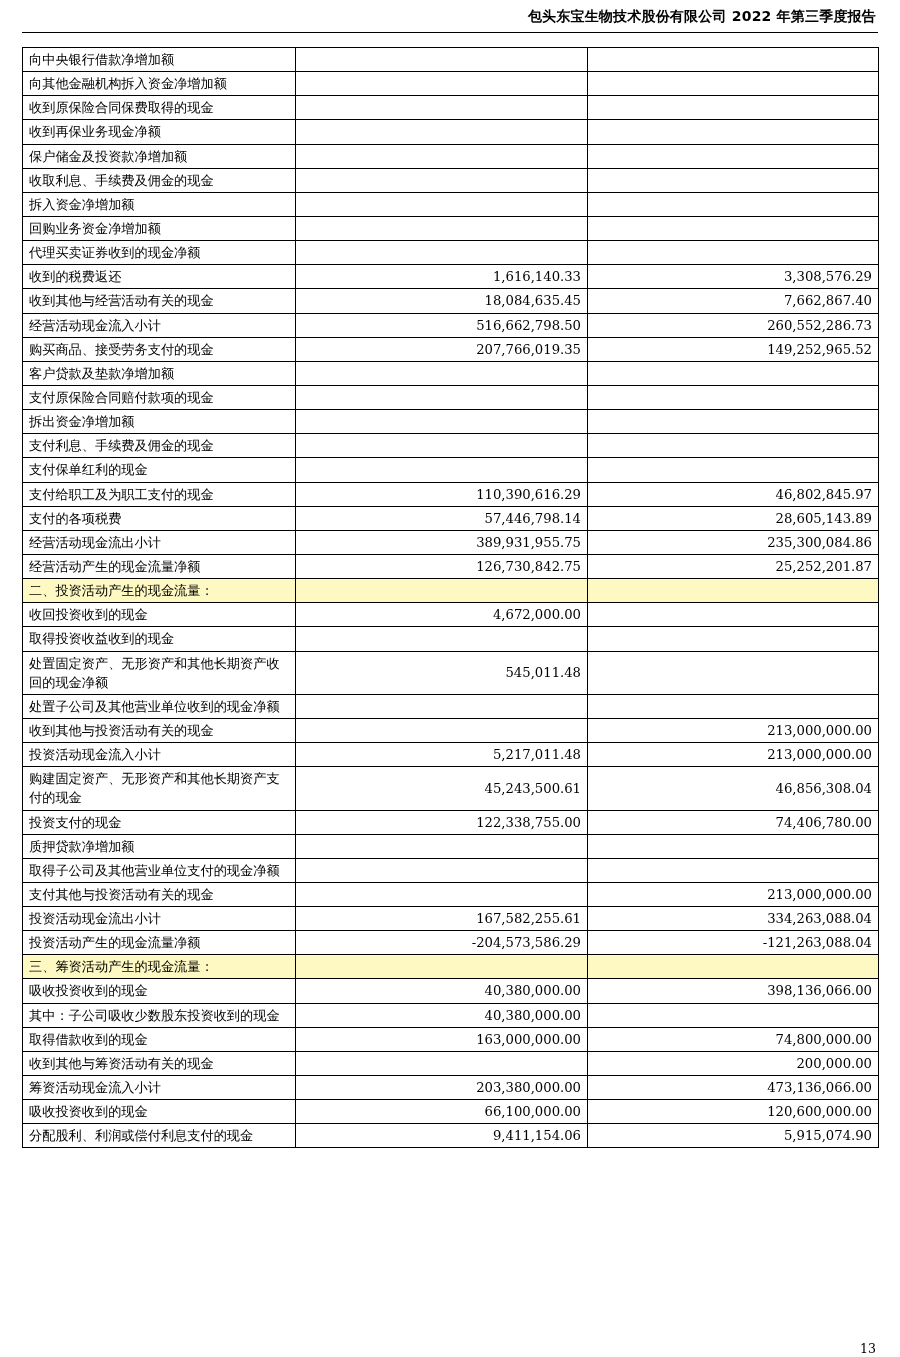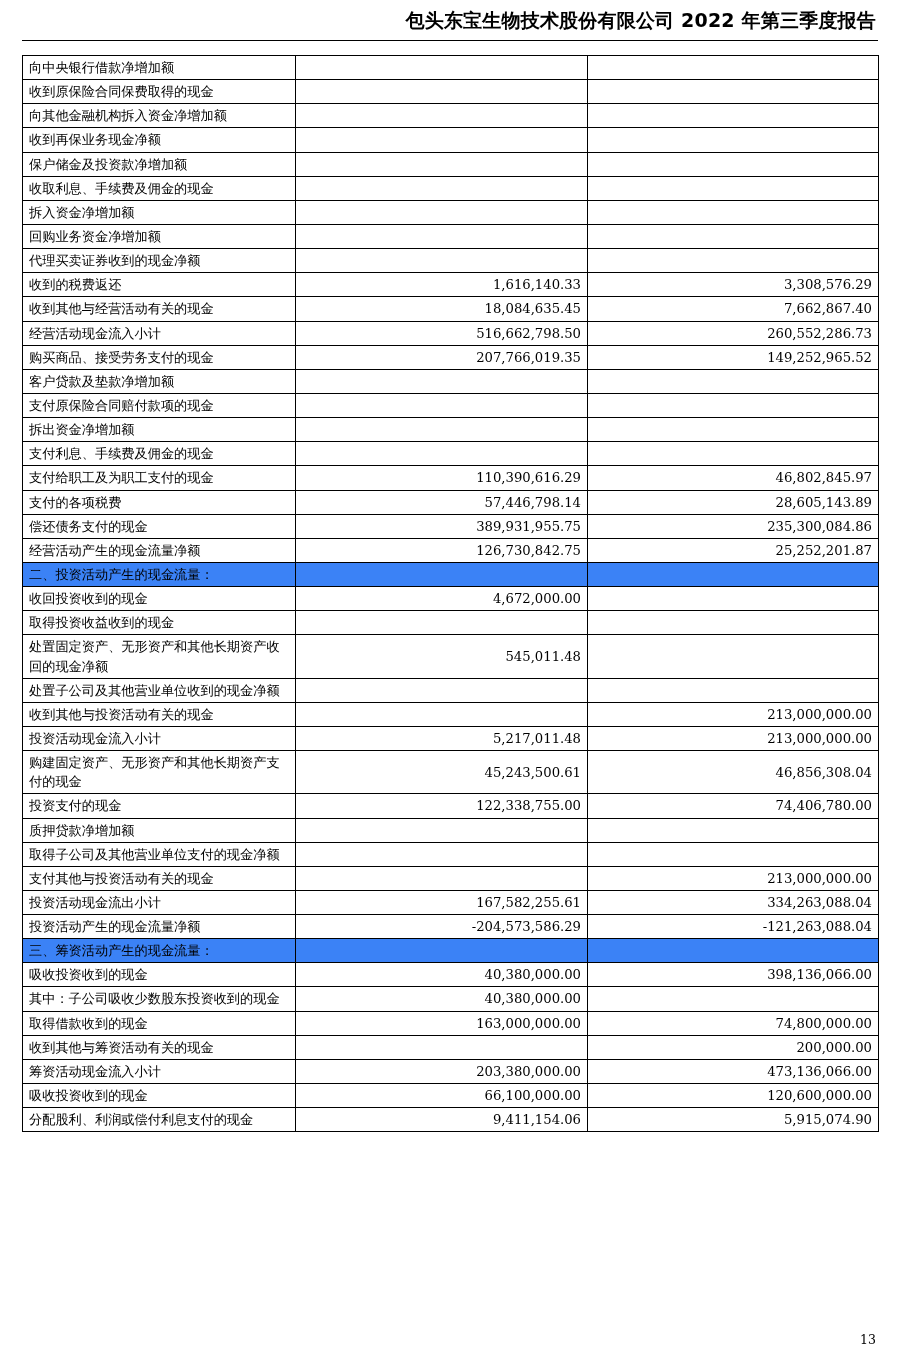--- a/index.html
+++ b/index.html
@@ -16,21 +16,21 @@
   }
   .page {
     position: relative;
     width: 900px;
     height: 1357px;
     box-sizing: border-box;
     padding: 0 22px;
   }
   .header {
     text-align: right;
-    font-size: 19px;
+    font-size: 14px;
     font-weight: bold;
     padding-top: 8px;
     padding-right: 2px;
     letter-spacing: 0.2px;
     color: #000;
   }
   .header-rule {
     border-bottom: 1.2px solid #000;
     margin-top: 6px;
     margin-bottom: 14px;
@@ -56,30 +56,30 @@
     text-align: left;
     white-space: normal;
   }
   td.num {
     text-align: right;
     padding-right: 8px;
     font-family: "DejaVu Serif", "Liberation Serif", serif;
     font-size: 13.2px;
   }
   td.shaded {
-    background: #3b82f6;
+    background: #fef9c3;
   }
   .ind0 { padding-left: 4px; }
   .ind1 { padding-left: 14px; margin-left: 32px; }
   .ind3 { padding-left: 54px; margin-left: 10px; }
   .tall { height: 42px; }
   .footer-page {
     position: absolute;
     right: 24px;
-    bottom: 10px;
+    bottom: 1px;
     font-size: 12.5px;
     font-family: "DejaVu Serif", "Liberation Serif", serif;
   }
 </style>
 </head>
 <body>
 
 <div class="page">
 
   <div class="header">包头东宝生物技术股份有限公司 2022 年第三季度报告</div>
@@ -91,26 +91,26 @@
       <col class="c2">
       <col class="c3">
     </colgroup>
     <tbody id="tbody">
         <tr>
           <td class="label ind1">向中央银行借款净增加额</td>
           <td class="num"></td>
           <td class="num"></td>
         </tr>
         <tr>
+          <td class="label ind1">向其他金融机构拆入资金净增加额</td>
+          <td class="num"></td>
+          <td class="num"></td>
+        </tr>
+        <tr>
           <td class="label ind1">收到原保险合同保费取得的现金</td>
-          <td class="num"></td>
-          <td class="num"></td>
-        </tr>
-        <tr>
-          <td class="label ind1">向其他金融机构拆入资金净增加额</td>
           <td class="num"></td>
           <td class="num"></td>
         </tr>
         <tr>
           <td class="label ind1">收到再保业务现金净额</td>
           <td class="num"></td>
           <td class="num"></td>
         </tr>
         <tr>
           <td class="label ind1">保户储金及投资款净增加额</td>
@@ -171,31 +171,36 @@
           <td class="label ind1">拆出资金净增加额</td>
           <td class="num"></td>
           <td class="num"></td>
         </tr>
         <tr>
           <td class="label ind1">支付利息、手续费及佣金的现金</td>
           <td class="num"></td>
           <td class="num"></td>
         </tr>
         <tr>
+          <td class="label ind1">支付保单红利的现金</td>
+          <td class="num"></td>
+          <td class="num"></td>
+        </tr>
+        <tr>
           <td class="label ind1">支付给职工及为职工支付的现金</td>
           <td class="num">110,390,616.29</td>
           <td class="num">46,802,845.97</td>
         </tr>
         <tr>
           <td class="label ind1">支付的各项税费</td>
           <td class="num">57,446,798.14</td>
           <td class="num">28,605,143.89</td>
         </tr>
         <tr>
-          <td class="label ind0">偿还债务支付的现金</td>
+          <td class="label ind0">经营活动现金流出小计</td>
           <td class="num">389,931,955.75</td>
           <td class="num">235,300,084.86</td>
         </tr>
         <tr>
           <td class="label ind0">经营活动产生的现金流量净额</td>
           <td class="num">126,730,842.75</td>
           <td class="num">25,252,201.87</td>
         </tr>
         <tr>
           <td class="label ind0 shaded">二、投资活动产生的现金流量：</td>

